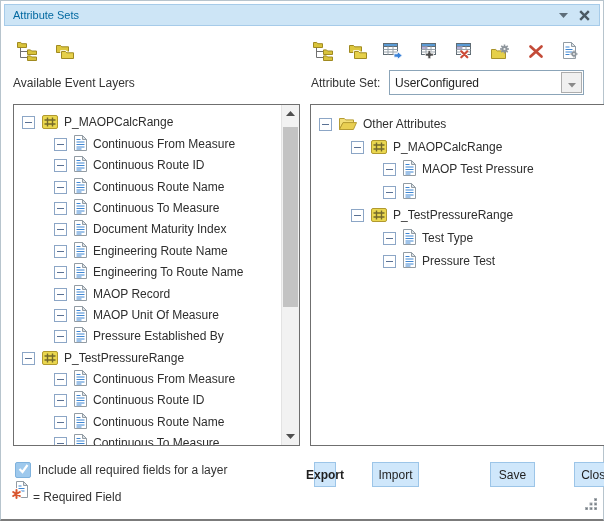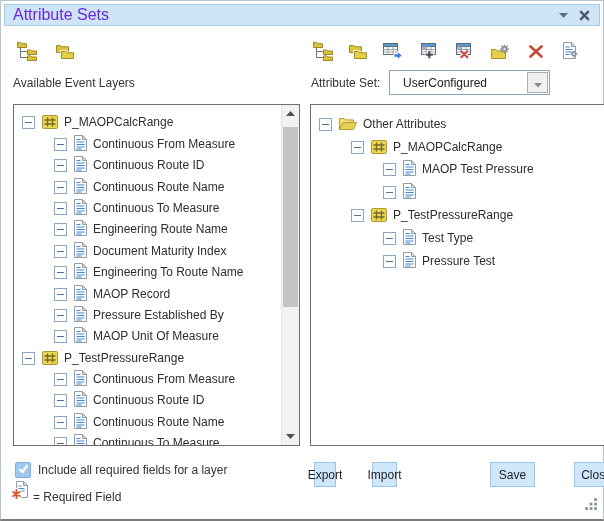--- a/index.html
+++ b/index.html
@@ -11,36 +11,36 @@
   .window{
     position:absolute;inset:0;background:#fff;box-sizing:border-box;
     border:1px solid #b7c4cd;border-bottom:2px solid #7b7b7b;
   }
   
   .titlebar{
     position:absolute;left:3px;top:3px;right:3px;height:22px;
     background:#cde5f6;border:1px solid #a6cbe9;box-sizing:border-box;
     display:flex;align-items:center;
   }
-  .titlebar .title{margin-left:8px;font-size:16px;color:#6d28d9;}
+  .titlebar .title{margin-left:8px;font-size:11px;color:#0369a1;}
   .titlebar-buttons{margin-left:auto;display:flex;align-items:center;gap:11px;margin-right:9px;}
   .tb-btn{display:inline-flex;align-items:center;justify-content:center;cursor:default;}
   
   .toolbar{position:absolute;top:37px;height:26px;display:flex;align-items:center;}
   #toolbar-left{left:14px;width:62px;gap:14px;}
   #toolbar-right{left:310px;width:272px;justify-content:space-between;}
   .icon-btn{width:24px;height:24px;display:inline-flex;align-items:center;justify-content:center;}
   
   .section-label{position:absolute;font-size:12px;color:#333;}
   #lbl-available{left:12px;top:75px;}
   #lbl-attrset{left:310px;top:75px;}
   
   .combobox{
-    position:absolute;left:388px;top:69px;width:161px;height:25px;box-sizing:border-box;
-    background:#fff;border:1px solid #8ba4b8;display:flex;align-items:center;padding-left:8px;
+    position:absolute;left:388px;top:69px;width:195px;height:25px;box-sizing:border-box;
+    background:#fff;border:1px solid #8ba4b8;display:flex;align-items:center;
   }
   .combobox .value{font-size:12px;color:#222;padding-left:5px;flex:1;}
   .combo-arrow-btn{
     width:21px;align-self:stretch;margin:1px;background:#f0f0f0;border:1px solid #adadad;
     box-sizing:border-box;display:flex;align-items:center;justify-content:center;
   }
   
   .panel{position:absolute;background:#fff;border:1px solid #6f6f6f;box-sizing:border-box;overflow:hidden;}
   #left-panel{left:12px;top:103px;width:287px;height:342px;}
   #right-panel{left:309px;top:103px;width:307px;height:342px;}
@@ -64,22 +64,22 @@
   }
   .checkbox-row .cb-label{font-size:12px;color:#333;margin-left:7px;}
   .required-row{position:absolute;left:11px;top:480px;display:flex;align-items:flex-end;}
   .required-row .rq-label{font-size:12px;color:#333;margin-left:4px;}
   .btn{
     position:absolute;top:461px;height:25px;box-sizing:border-box;
     background:#cfe7fb;border:1px solid #9cc5e8;font-size:12px;color:#1f1f1f;
     font-family:"Liberation Sans", sans-serif;
     display:flex;align-items:center;justify-content:center;padding:0;
   }
-  #btn-export{left:313px;width:22px;}
-  #btn-import{left:371px;width:25px;}
+  #btn-export{left:313px;width:22px;font-weight:bold;}
+  #btn-import{left:371px;width:47px;}
   #btn-save{left:489px;width:45px;}
   #btn-close{left:573px;width:45px;}
   .resize-grip{position:absolute;right:5px;bottom:4px;}
 </style>
 </head>
 <body>
 
 <div class="window">
 
   <div class="titlebar">
@@ -307,56 +307,56 @@
           </span>
           <span class="node-icon">
             <svg width="13" height="16" viewBox="0 0 13 16">
               <path d="M0.5 0.5h8l4 4v11h-12z" fill="#fff" stroke="#929ca4"></path>
               <path d="M8.5 0.5l4 4h-4z" fill="#dde2e6" stroke="#929ca4"></path>
               <g stroke="#3f86d2">
                 <path d="M2.5 4.5h4M2.5 7h8M2.5 9.5h8M2.5 12h8M2.5 14h5" fill="none"></path>
               </g>
             </svg>
           </span>
+          <span>Document Maturity Index</span>
+        </div>
+        <div class="tree-row" style="padding-left: 40px;">
+          <span class="expander">
+            <svg width="13" height="13" viewBox="0 0 13 13">
+              <rect x="0.5" y="0.5" width="12" height="12" fill="#fff" stroke="#8ca6c6"></rect>
+              <path d="M3 6.5h7" stroke="#5a7194"></path>
+            </svg>
+          </span>
+          <span class="node-icon">
+            <svg width="13" height="16" viewBox="0 0 13 16">
+              <path d="M0.5 0.5h8l4 4v11h-12z" fill="#fff" stroke="#929ca4"></path>
+              <path d="M8.5 0.5l4 4h-4z" fill="#dde2e6" stroke="#929ca4"></path>
+              <g stroke="#3f86d2">
+                <path d="M2.5 4.5h4M2.5 7h8M2.5 9.5h8M2.5 12h8M2.5 14h5" fill="none"></path>
+              </g>
+            </svg>
+          </span>
           <span>Engineering Route Name</span>
         </div>
         <div class="tree-row" style="padding-left: 40px;">
           <span class="expander">
             <svg width="13" height="13" viewBox="0 0 13 13">
               <rect x="0.5" y="0.5" width="12" height="12" fill="#fff" stroke="#8ca6c6"></rect>
               <path d="M3 6.5h7" stroke="#5a7194"></path>
             </svg>
           </span>
           <span class="node-icon">
             <svg width="13" height="16" viewBox="0 0 13 16">
               <path d="M0.5 0.5h8l4 4v11h-12z" fill="#fff" stroke="#929ca4"></path>
               <path d="M8.5 0.5l4 4h-4z" fill="#dde2e6" stroke="#929ca4"></path>
               <g stroke="#3f86d2">
                 <path d="M2.5 4.5h4M2.5 7h8M2.5 9.5h8M2.5 12h8M2.5 14h5" fill="none"></path>
               </g>
             </svg>
           </span>
-          <span>Document Maturity Index</span>
-        </div>
-        <div class="tree-row" style="padding-left: 40px;">
-          <span class="expander">
-            <svg width="13" height="13" viewBox="0 0 13 13">
-              <rect x="0.5" y="0.5" width="12" height="12" fill="#fff" stroke="#8ca6c6"></rect>
-              <path d="M3 6.5h7" stroke="#5a7194"></path>
-            </svg>
-          </span>
-          <span class="node-icon">
-            <svg width="13" height="16" viewBox="0 0 13 16">
-              <path d="M0.5 0.5h8l4 4v11h-12z" fill="#fff" stroke="#929ca4"></path>
-              <path d="M8.5 0.5l4 4h-4z" fill="#dde2e6" stroke="#929ca4"></path>
-              <g stroke="#3f86d2">
-                <path d="M2.5 4.5h4M2.5 7h8M2.5 9.5h8M2.5 12h8M2.5 14h5" fill="none"></path>
-              </g>
-            </svg>
-          </span>
           <span>Engineering To Route Name</span>
         </div>
         <div class="tree-row" style="padding-left: 40px;">
           <span class="expander">
             <svg width="13" height="13" viewBox="0 0 13 13">
               <rect x="0.5" y="0.5" width="12" height="12" fill="#fff" stroke="#8ca6c6"></rect>
               <path d="M3 6.5h7" stroke="#5a7194"></path>
             </svg>
           </span>
           <span class="node-icon">
@@ -379,39 +379,39 @@
           </span>
           <span class="node-icon">
             <svg width="13" height="16" viewBox="0 0 13 16">
               <path d="M0.5 0.5h8l4 4v11h-12z" fill="#fff" stroke="#929ca4"></path>
               <path d="M8.5 0.5l4 4h-4z" fill="#dde2e6" stroke="#929ca4"></path>
               <g stroke="#3f86d2">
                 <path d="M2.5 4.5h4M2.5 7h8M2.5 9.5h8M2.5 12h8M2.5 14h5" fill="none"></path>
               </g>
             </svg>
           </span>
+          <span>MAOP Unit Of Measure</span>
+        </div>
+        <div class="tree-row" style="padding-left: 40px;">
+          <span class="expander">
+            <svg width="13" height="13" viewBox="0 0 13 13">
+              <rect x="0.5" y="0.5" width="12" height="12" fill="#fff" stroke="#8ca6c6"></rect>
+              <path d="M3 6.5h7" stroke="#5a7194"></path>
+            </svg>
+          </span>
+          <span class="node-icon">
+            <svg width="13" height="16" viewBox="0 0 13 16">
+              <path d="M0.5 0.5h8l4 4v11h-12z" fill="#fff" stroke="#929ca4"></path>
+              <path d="M8.5 0.5l4 4h-4z" fill="#dde2e6" stroke="#929ca4"></path>
+              <g stroke="#3f86d2">
+                <path d="M2.5 4.5h4M2.5 7h8M2.5 9.5h8M2.5 12h8M2.5 14h5" fill="none"></path>
+              </g>
+            </svg>
+          </span>
           <span>Pressure Established By</span>
-        </div>
-        <div class="tree-row" style="padding-left: 40px;">
-          <span class="expander">
-            <svg width="13" height="13" viewBox="0 0 13 13">
-              <rect x="0.5" y="0.5" width="12" height="12" fill="#fff" stroke="#8ca6c6"></rect>
-              <path d="M3 6.5h7" stroke="#5a7194"></path>
-            </svg>
-          </span>
-          <span class="node-icon">
-            <svg width="13" height="16" viewBox="0 0 13 16">
-              <path d="M0.5 0.5h8l4 4v11h-12z" fill="#fff" stroke="#929ca4"></path>
-              <path d="M8.5 0.5l4 4h-4z" fill="#dde2e6" stroke="#929ca4"></path>
-              <g stroke="#3f86d2">
-                <path d="M2.5 4.5h4M2.5 7h8M2.5 9.5h8M2.5 12h8M2.5 14h5" fill="none"></path>
-              </g>
-            </svg>
-          </span>
-          <span>MAOP Unit Of Measure</span>
         </div>
         <div class="tree-row" style="padding-left: 8px;">
           <span class="expander">
             <svg width="13" height="13" viewBox="0 0 13 13">
               <rect x="0.5" y="0.5" width="12" height="12" fill="#fff" stroke="#8ca6c6"></rect>
               <path d="M3 6.5h7" stroke="#5a7194"></path>
             </svg>
           </span>
           <span class="node-icon">
             <svg width="16" height="14" viewBox="0 0 16 14">

